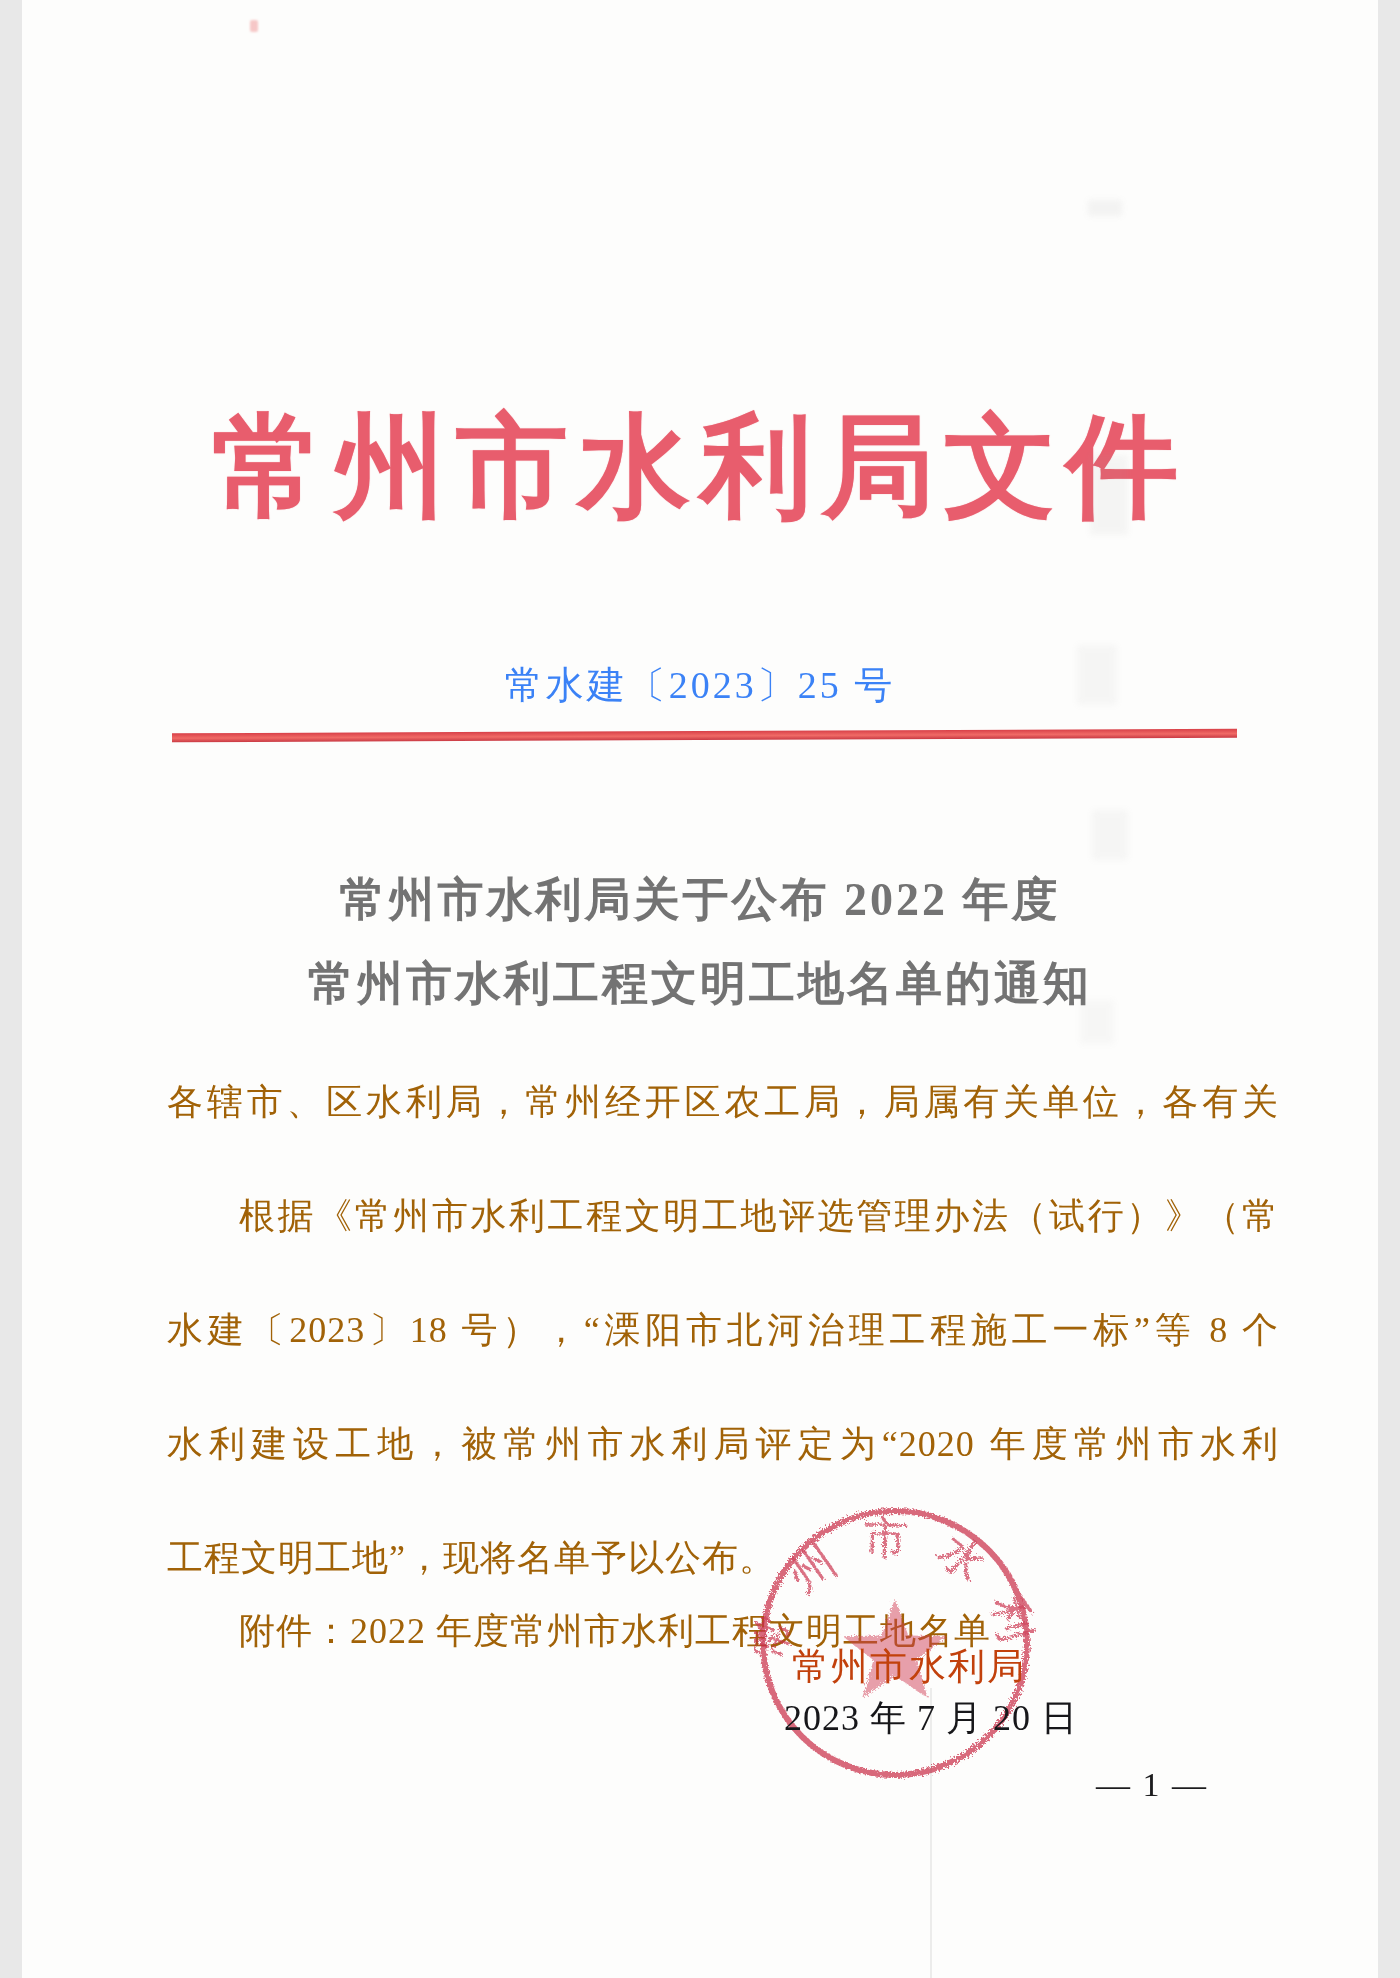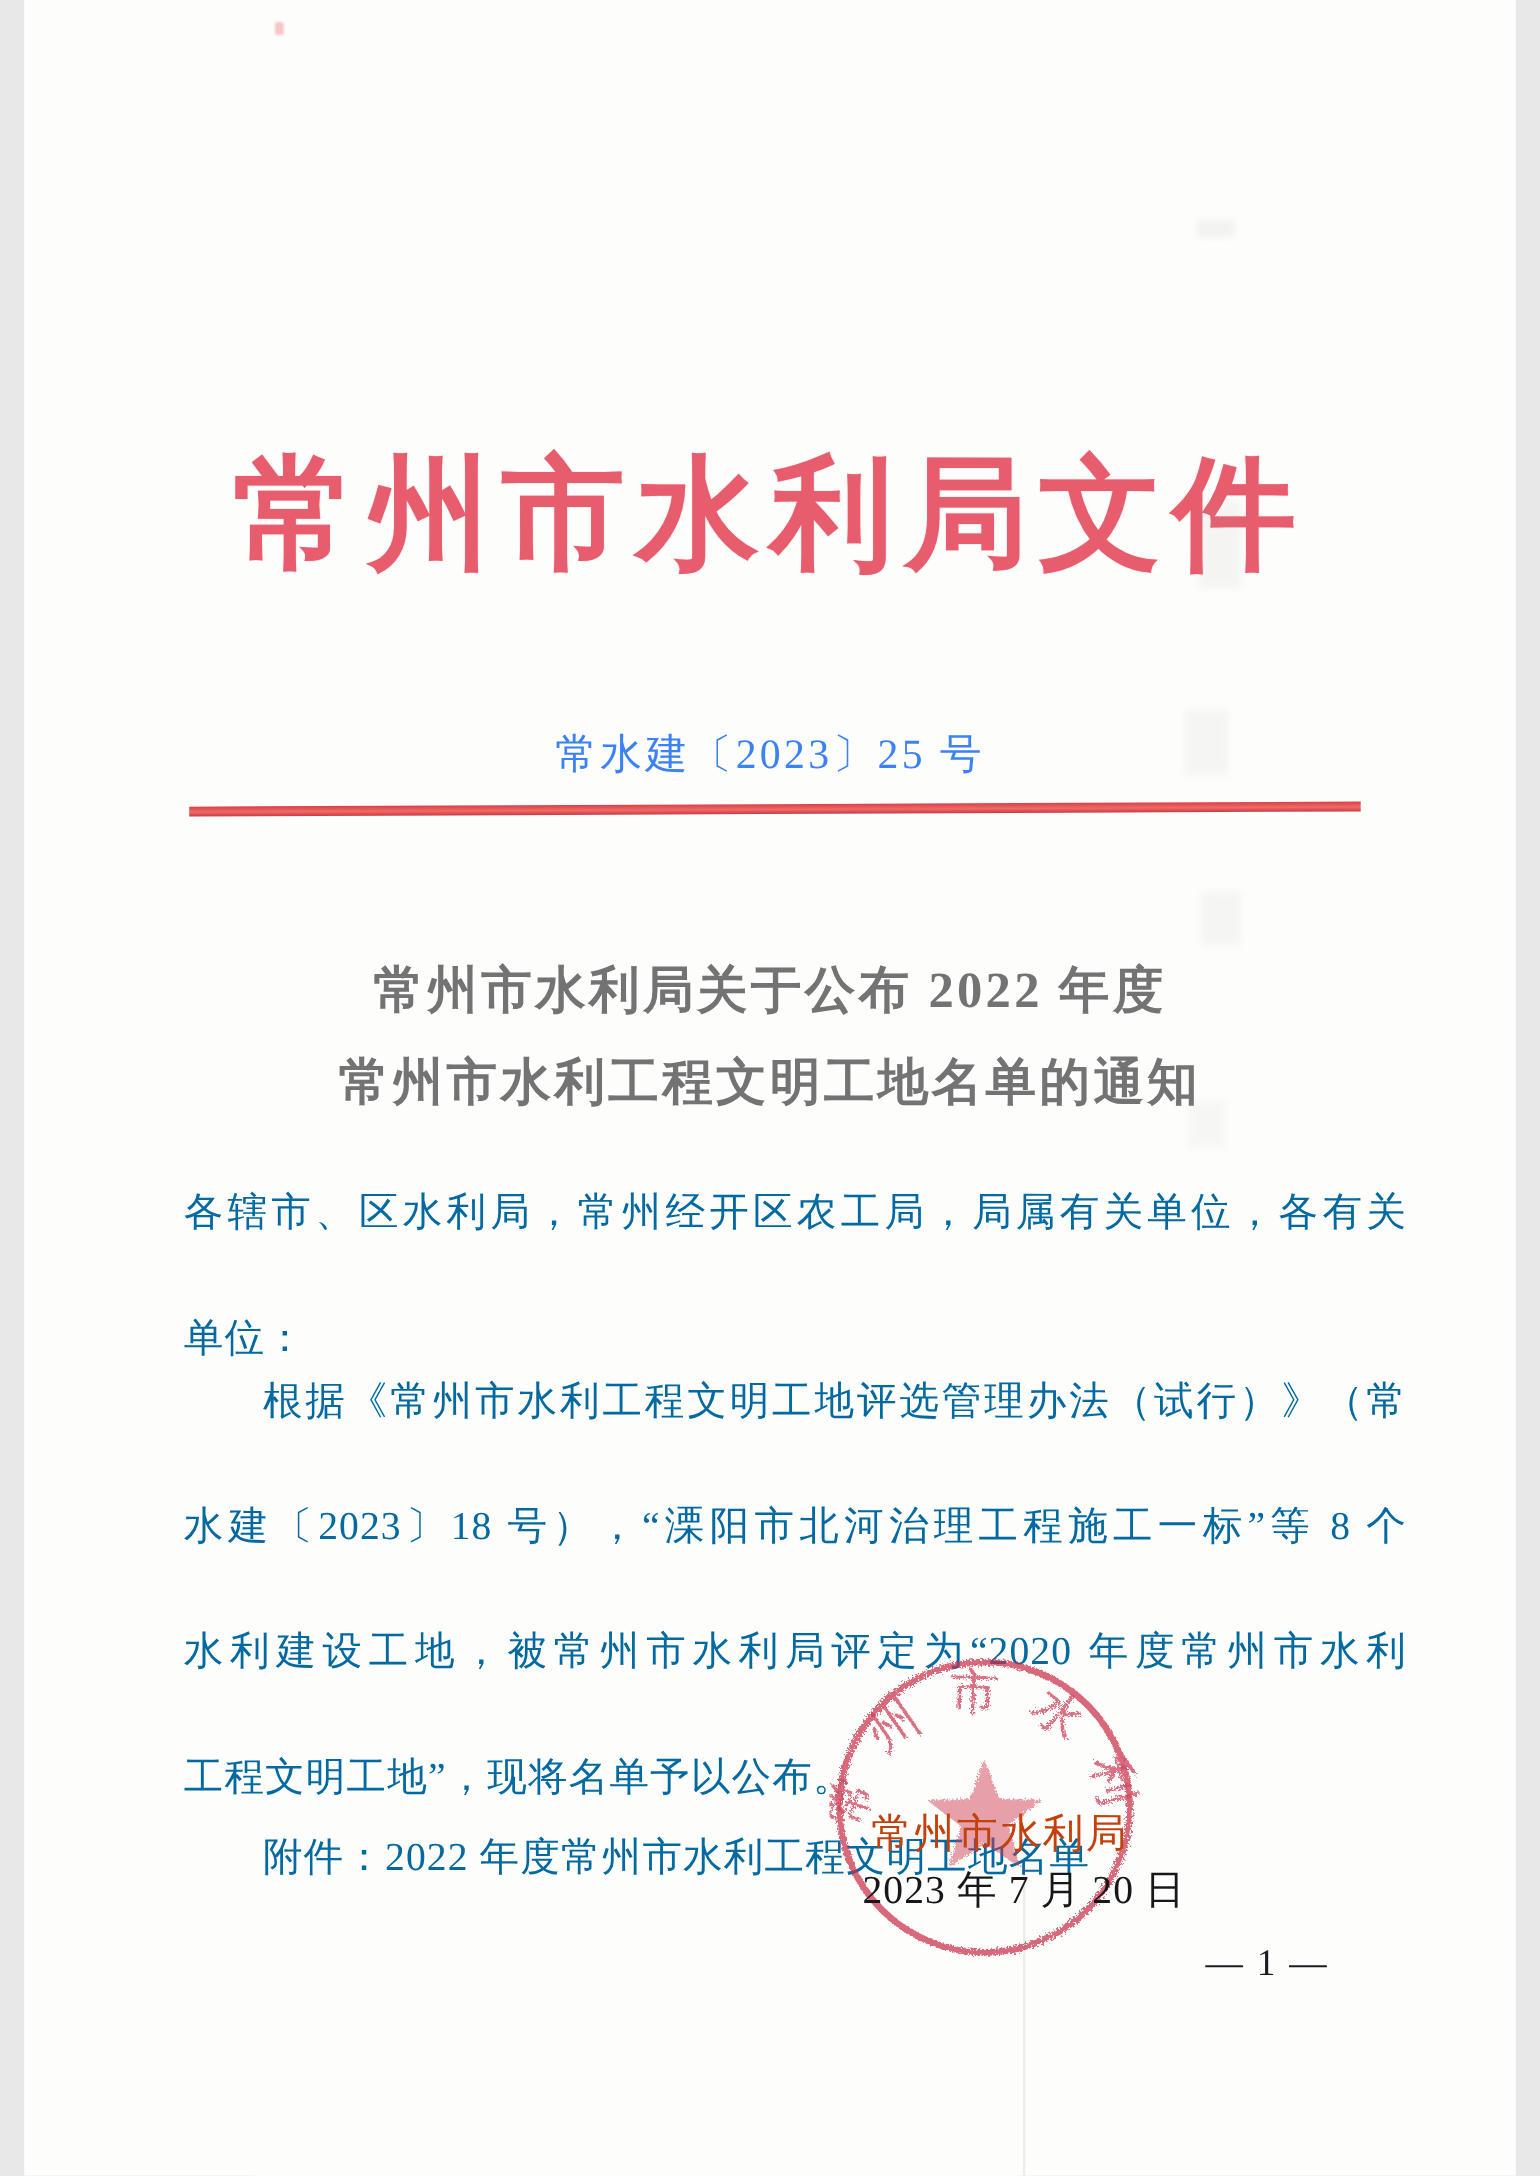--- a/index.html
+++ b/index.html
@@ -41,21 +41,21 @@
     text-align:center;
     font-size:46px;font-weight:bold;
     line-height:84px;
     letter-spacing:3px;
     color:#737373;
   }
   
   .body-block{
     position:absolute;left:145px;top:1074px;width:1112px;
     font-size:36px;line-height:57px;
-    color:#0369a1;
+    color:#a16207;
   }
   .line{display:block;white-space:nowrap;letter-spacing:1px;}
   .just{white-space:normal;text-align:justify;}
   .just::after{content:"";display:inline-block;width:100%;}
   .indent{text-indent:2em;}
   .attachment{margin-top:16px;padding-left:2em;}
   
   .seal{
     position:absolute;left:732px;top:1502px;
     width:282px;height:282px;
@@ -93,21 +93,20 @@
 
   <div class="red-divider"></div>
 
   <div class="notice-title">
     <div>常州市水利局关于公布 2022 年度</div>
     <div>常州市水利工程文明工地名单的通知</div>
   </div>
 
   <div class="body-block">
     <span class="line just">各辖市、区水利局，常州经开区农工局，局属有关单位，各有关</span>
-    <span class="line">单位：</span>
     <span class="line just indent">根据《常州市水利工程文明工地评选管理办法（试行）》（常</span>
     <span class="line just">水建〔2023〕18 号），“溧阳市北河治理工程施工一标”等 8 个</span>
     <span class="line just">水利建设工地，被常州市水利局评定为“2020 年度常州市水利</span>
     <span class="line">工程文明工地”，现将名单予以公布。</span>
     <span class="line attachment">附件：2022 年度常州市水利工程文明工地名单</span>
   </div>
 
   <svg class="seal" viewBox="0 0 280 280" xmlns="http://www.w3.org/2000/svg">
     <defs>
       <filter id="rough" x="-10%" y="-10%" width="120%" height="120%">

